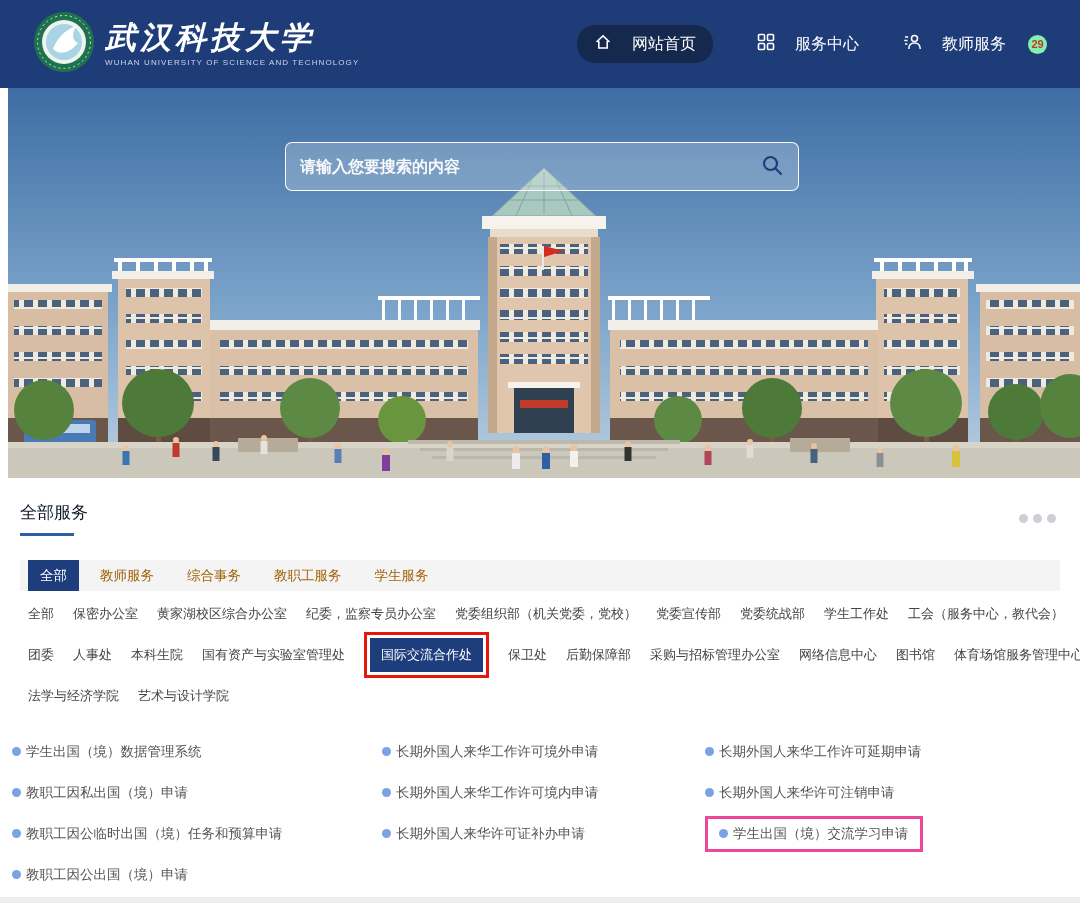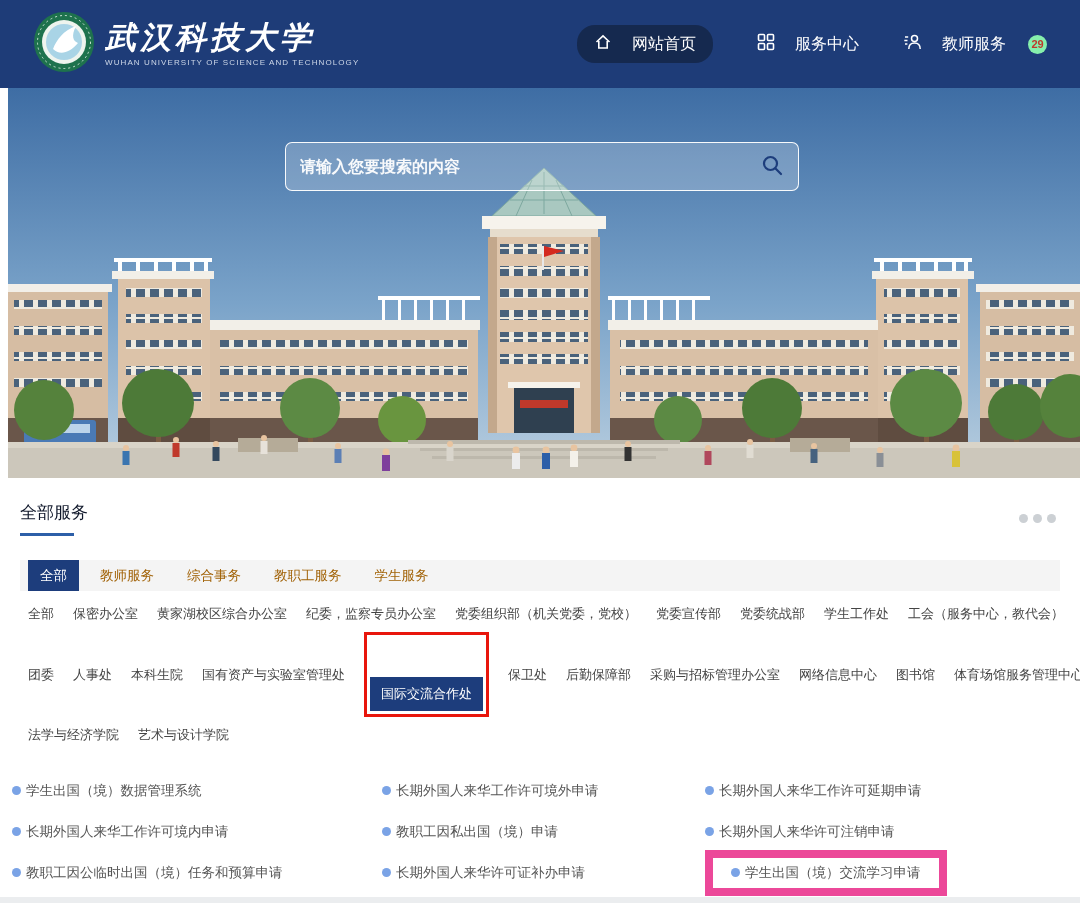--- a/index.html
+++ b/index.html
@@ -67,33 +67,33 @@
   .tab {
     display:flex; align-items:center; padding:0 12px; font-size:13.5px;
     color:#a16207; cursor:pointer; white-space:nowrap;
   }
   .tab.active { background:#1d3d7c; color:#fff; }
 
   .dept-rows { margin-top:14px; padding-left:8px; display:flex; flex-direction:column; gap:9px; }
   .dept-row { display:flex; align-items:center; column-gap:19px; }
   .dept { display:inline-flex; align-items:center; cursor:pointer; }
   .dept-label { font-size:13px; color:#444; white-space:nowrap; }
-  .dept.active .dept-label { background:#1d3d7c; color:#fff; padding:8px 11px;margin-top:39px; }
+  .dept.active .dept-label { background:#1d3d7c; color:#fff; padding:8px 11px; }
   .dept.boxed { border:3px solid #e8160c; padding:3px; }
 
   .svc-grid {
     margin:26px 0 0 -8px;
     display:grid; grid-template-columns:370px 323px auto; grid-auto-rows:41px;
     align-items:center;
   }
   .svc-cell { display:flex; align-items:center; }
   .svc-inner { display:inline-flex; align-items:center; gap:5px; cursor:pointer; }
   .svc-bullet { width:9px; height:9px; border-radius:50%; background:#7aa3e6; flex:none; }
   .svc-label { font-size:13.5px; color:#555; white-space:nowrap; }
-  .svc-cell.boxed .svc-inner { border:8px solid #ec4899; padding:6px 18px; }
+  .svc-cell.boxed .svc-inner { border:3px solid #ec4899; padding:6px 11px; }
 
   .bottom-strip { position:absolute; left:0; bottom:0; width:100%; height:6px; background:#ebedef; }
 </style>
 </head>
 <body>
 
 <div class="header">
   <div class="logo-wrap">
     <span>
       <svg width="62" height="62" viewBox="0 0 62 62">
@@ -447,32 +447,32 @@
       </div>
       <div class="svc-cell">
         <span class="svc-inner">
           <span class="svc-bullet"></span>
           <span class="svc-label">长期外国人来华工作许可延期申请</span>
         </span>
       </div>
       <div class="svc-cell">
         <span class="svc-inner">
           <span class="svc-bullet"></span>
+          <span class="svc-label">教职工因私出国（境）申请</span>
+        </span>
+      </div>
+      <div class="svc-cell">
+        <span class="svc-inner">
+          <span class="svc-bullet"></span>
           <span class="svc-label">长期外国人来华工作许可境内申请</span>
         </span>
       </div>
       <div class="svc-cell">
         <span class="svc-inner">
           <span class="svc-bullet"></span>
-          <span class="svc-label">教职工因私出国（境）申请</span>
-        </span>
-      </div>
-      <div class="svc-cell">
-        <span class="svc-inner">
-          <span class="svc-bullet"></span>
           <span class="svc-label">长期外国人来华许可注销申请</span>
         </span>
       </div>
       <div class="svc-cell">
         <span class="svc-inner">
           <span class="svc-bullet"></span>
           <span class="svc-label">教职工因公临时出国（境）任务和预算申请</span>
         </span>
       </div>
       <div class="svc-cell">

